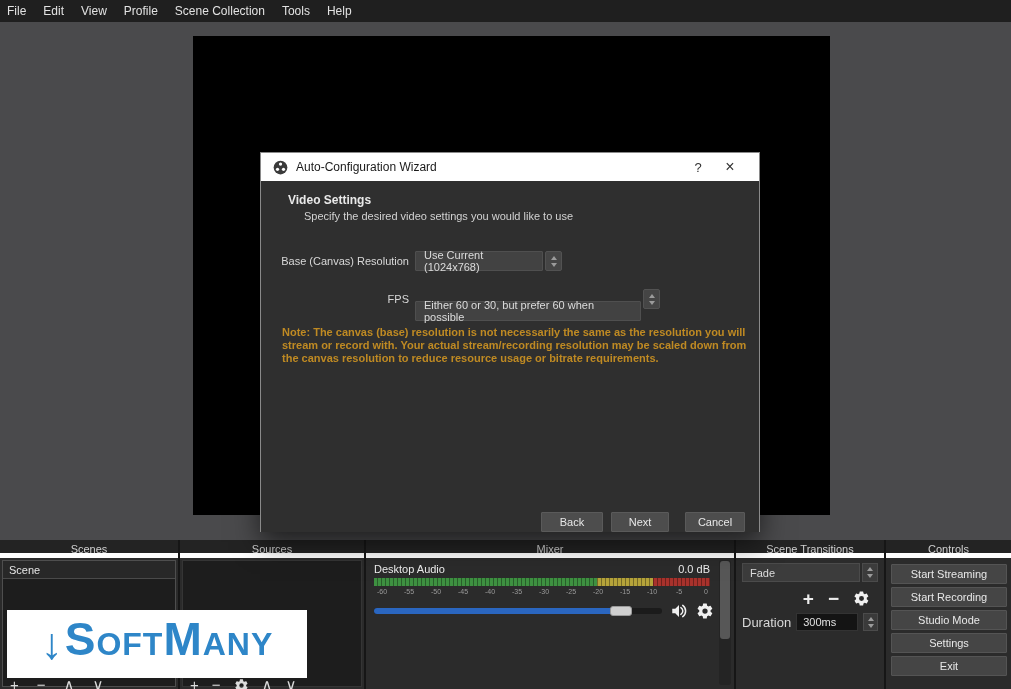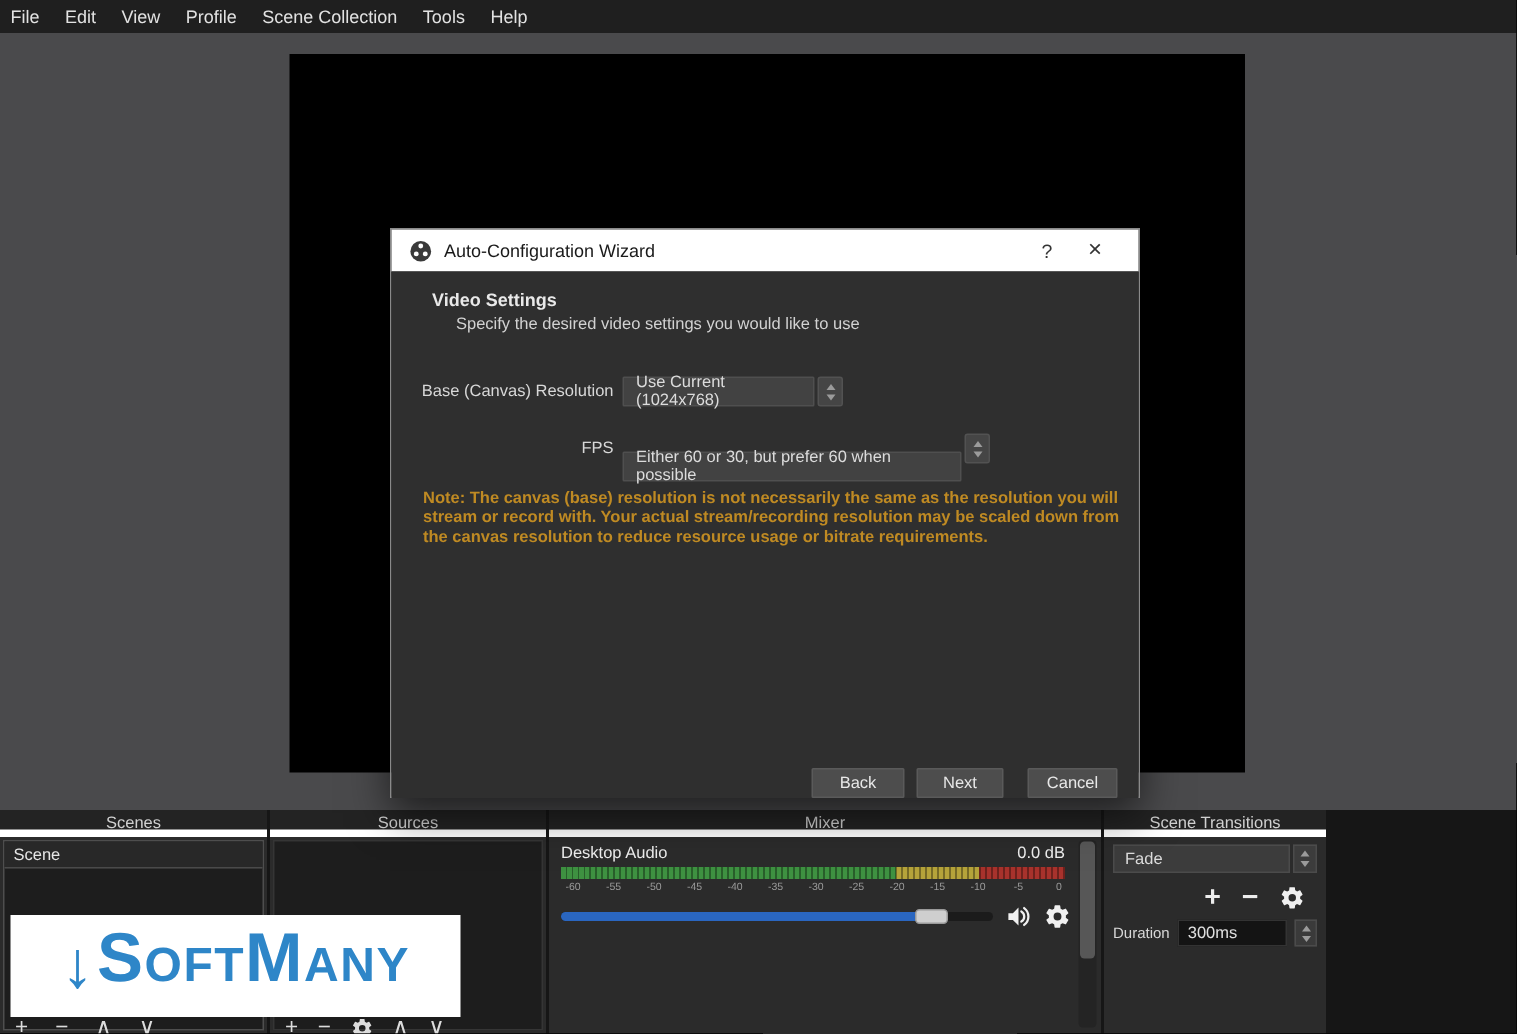--- a/index.html
+++ b/index.html
@@ -84,21 +84,21 @@
   
   .trans-content { padding:5px 6px 0 6px; }
   .trans-row1 { display:flex; }
   .trans-combo { flex:1; height:19px; background:#3c3c3c; border:1px solid #4b4b4b; font-size:11px;
                  color:#dcdcdc; display:flex; align-items:center; padding:0 7px; }
   .trans-spin { width:16px; height:19px; margin-left:2px; background:#3c3c3c; border:1px solid #4b4b4b;
                 display:flex; flex-direction:column; align-items:center; justify-content:center; gap:3px; }
   .trans-icons { display:flex; justify-content:flex-end; align-items:center; gap:14px; padding:8px 8px 6px 0; }
   .pm { font-size:19px; font-weight:bold; color:#ececec; line-height:14px; cursor:default; }
   .dur-row { display:flex; align-items:center; gap:5px; }
-  .dur-label { font-size:10px; color:#d8d8d8; }
+  .dur-label { font-size:13px; color:#d8d8d8; }
   .dur-field { flex:1; height:18px; background:#141414; border:1px solid #333; font-size:11px;
                color:#e0e0e0; display:flex; align-items:center; padding-left:6px; }
   .dur-spin { width:15px; height:18px; background:#3a3a3a; border:1px solid #4b4b4b;
               display:flex; flex-direction:column; align-items:center; justify-content:center; gap:3px; }
 
   
   .controls-content { padding:6px 4px 0 5px; }
   .ctl-btn { display:block; width:100%; height:20px; margin-bottom:3px; background:#454545;
              border:1px solid #545454; border-radius:1px; color:#e8e8e8; font-size:11px; font-family:inherit; }
 
@@ -265,20 +265,30 @@
           <span>300ms</span>
         </div>
         <div class="dur-spin">
           <div class="tri-up"></div>
           <div class="tri-dn"></div>
         </div>
       </div>
     </div>
   </div>
 
+  <div class="dock d-controls">
+    <div class="dock-header">Controls</div>
+    <div class="controls-content">
+      <button class="ctl-btn">Start Streaming</button>
+      <button class="ctl-btn">Start Recording</button>
+      <button class="ctl-btn">Studio Mode</button>
+      <button class="ctl-btn">Settings</button>
+      <button class="ctl-btn">Exit</button>
+    </div>
+  </div>
 
   <div class="watermark">
     <span class="wm-arrow">↓</span>
     <span class="wm-text"><span class="wm-big">S</span><span class="wm-small">OFT</span><span class="wm-big">M</span><span class="wm-small">ANY</span></span>
   </div>
 
   <div class="footer-icons fg1">
     <span class="fi">+</span>
     <span class="fi">−</span>
     <span class="fi">∧</span>

